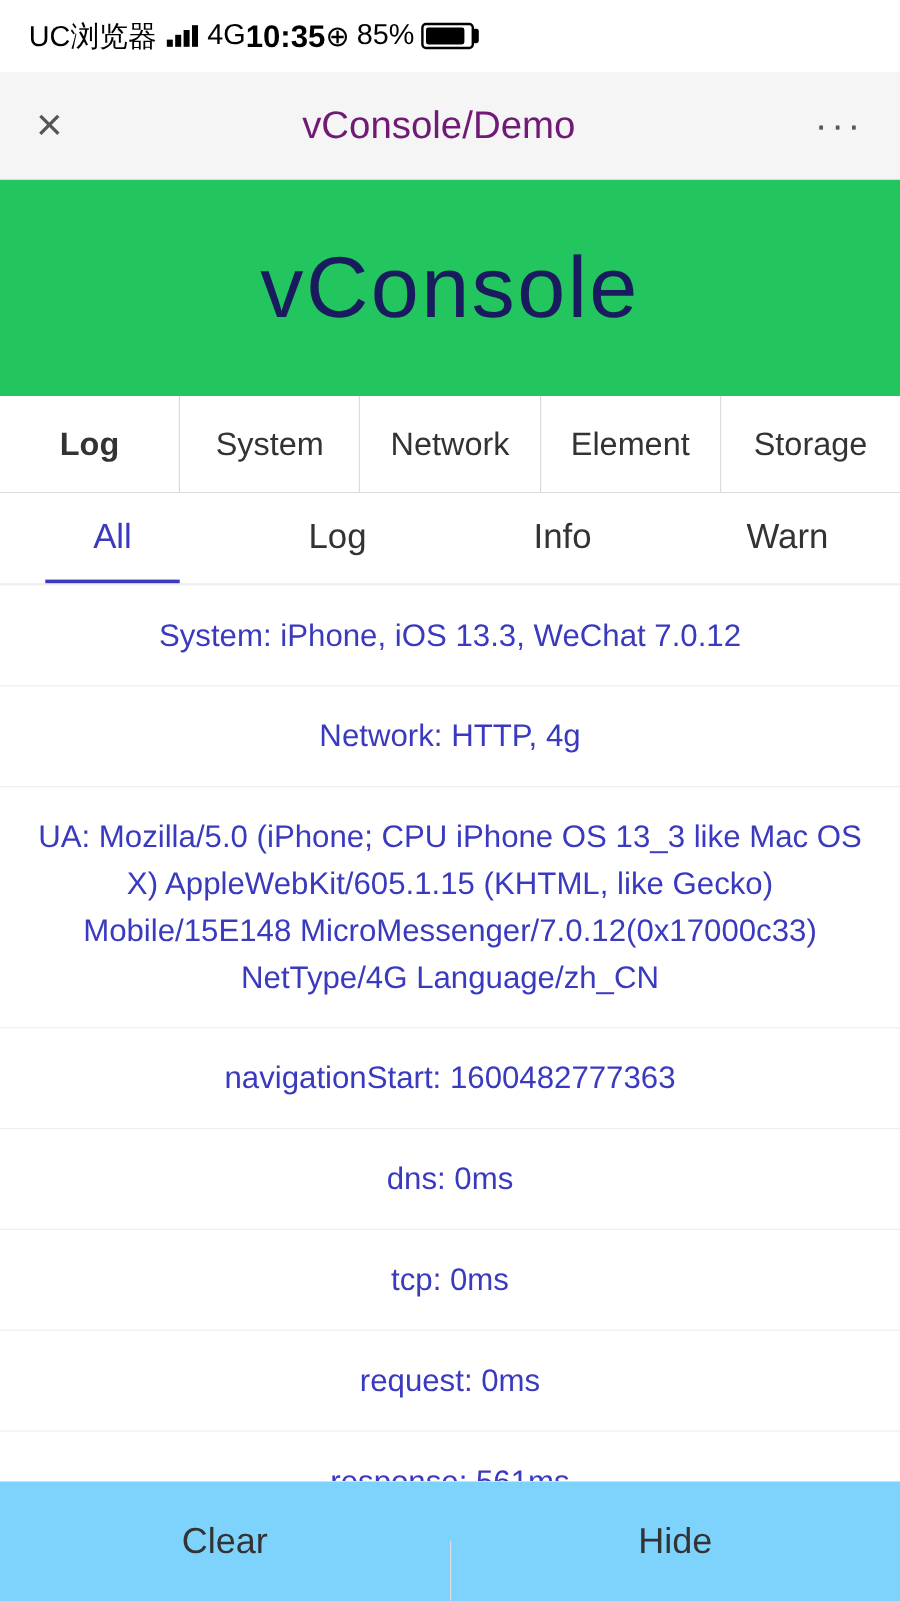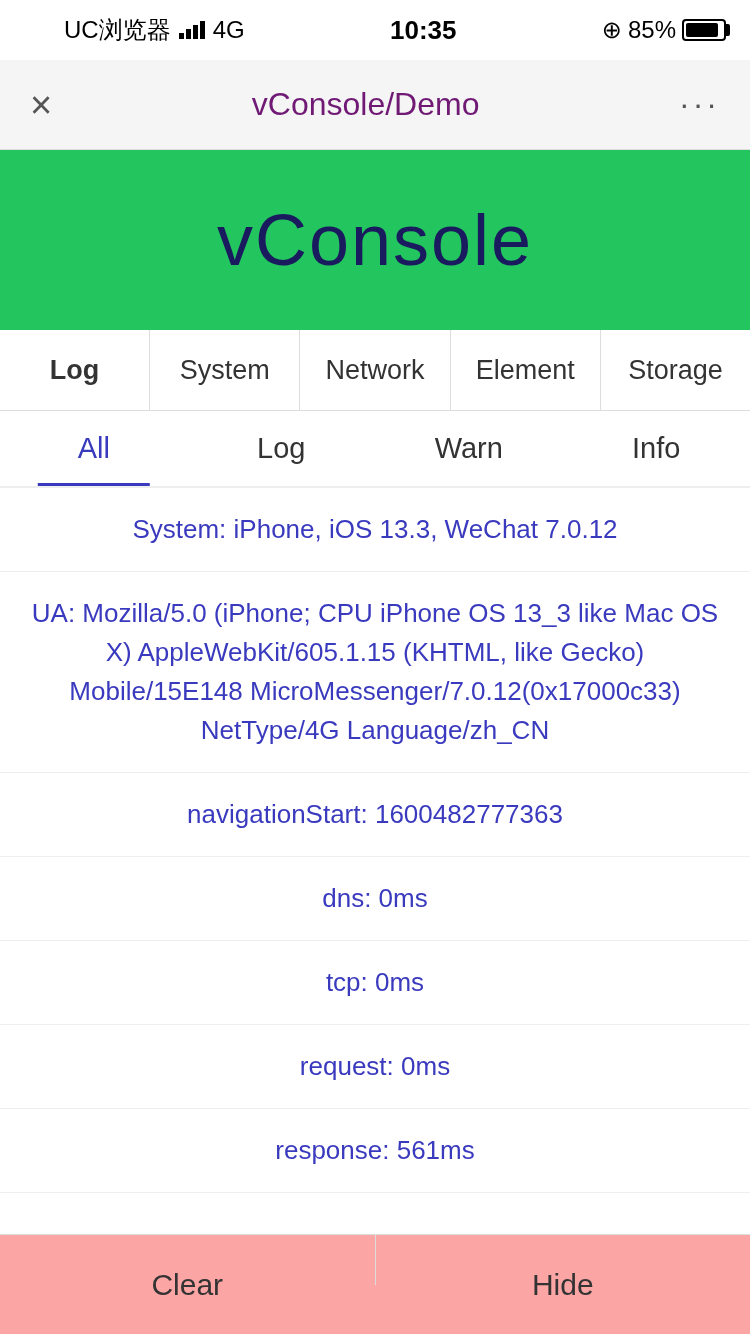--- a/index.html
+++ b/index.html
@@ -11,25 +11,23 @@
       background: #fff;
       font-size: 28px;
     }
 
     
     .status-bar {
       height: 60px;
       background: #fff;
       display: flex;
       align-items: center;
-      justify-content: space-between;
       padding: 0 24px;
       font-size: 24px;
       font-weight: 500;
-      margin-left: 40px;
     }
     .status-left { display: flex; align-items: center; gap: 8px; }
     .status-center { font-size: 26px; font-weight: 600; }
     .status-right { display: flex; align-items: center; gap: 6px; font-size: 24px; }
     .battery-icon {
       width: 44px; height: 22px; border: 2px solid #000; border-radius: 4px; position: relative; display: inline-flex; align-items: center; padding: 2px;
     }
     .battery-icon::after { content: ''; position: absolute; right: -6px; top: 50%; transform: translateY(-50%); width: 4px; height: 12px; background: #000; border-radius: 0 2px 2px 0; }
     .battery-fill { background: #000; height: 100%; width: 88%; border-radius: 2px; }
 
@@ -126,24 +124,24 @@
       line-height: 1.5;
       text-align: center;
     }
 
     
     .bottom-bar {
       position: fixed;
       bottom: 0;
       width: 750px;
       height: 100px;
-      background: #fca5a5;
+      background: #7dd3fc;
       border-top: 1px solid #ddd;
       display: flex;
-      align-items: flex-start;
+      align-items: flex-end;
     }
     .bottom-btn {
       flex: 1;
       height: 100%;
       display: flex;
       align-items: center;
       justify-content: center;
       font-size: 30px;
       color: #333;
       cursor: pointer;
@@ -211,29 +209,30 @@
 </div>
 
 <div class="tabs-sub">
   <div class="tab-sub active">
     <span>All</span>
   </div>
   <div class="tab-sub">
     <span>Log</span>
   </div>
   <div class="tab-sub">
+    <span>Info</span>
+  </div>
+  <div class="tab-sub">
     <span>Warn</span>
-  </div>
-  <div class="tab-sub">
-    <span>Info</span>
   </div>
 </div>
 
 <div class="log-content" id="log-container">
 <div class="log-entry">System: iPhone, iOS 13.3, WeChat 7.0.12</div>
+    <div class="log-entry">Network: HTTP, 4g</div>
     <div class="log-entry">UA: Mozilla/5.0 (iPhone; CPU iPhone OS 13_3 like Mac OS X) AppleWebKit/605.1.15 (KHTML, like Gecko) Mobile/15E148 MicroMessenger/7.0.12(0x17000c33) NetType/4G Language/zh_CN</div>
     <div class="log-entry">navigationStart: 1600482777363</div>
     <div class="log-entry">dns: 0ms</div>
     <div class="log-entry">tcp: 0ms</div>
     <div class="log-entry">request: 0ms</div>
     <div class="log-entry">response: 561ms</div>
   </div>
 
 <div class="bottom-bar">
   <div class="bottom-btn">

